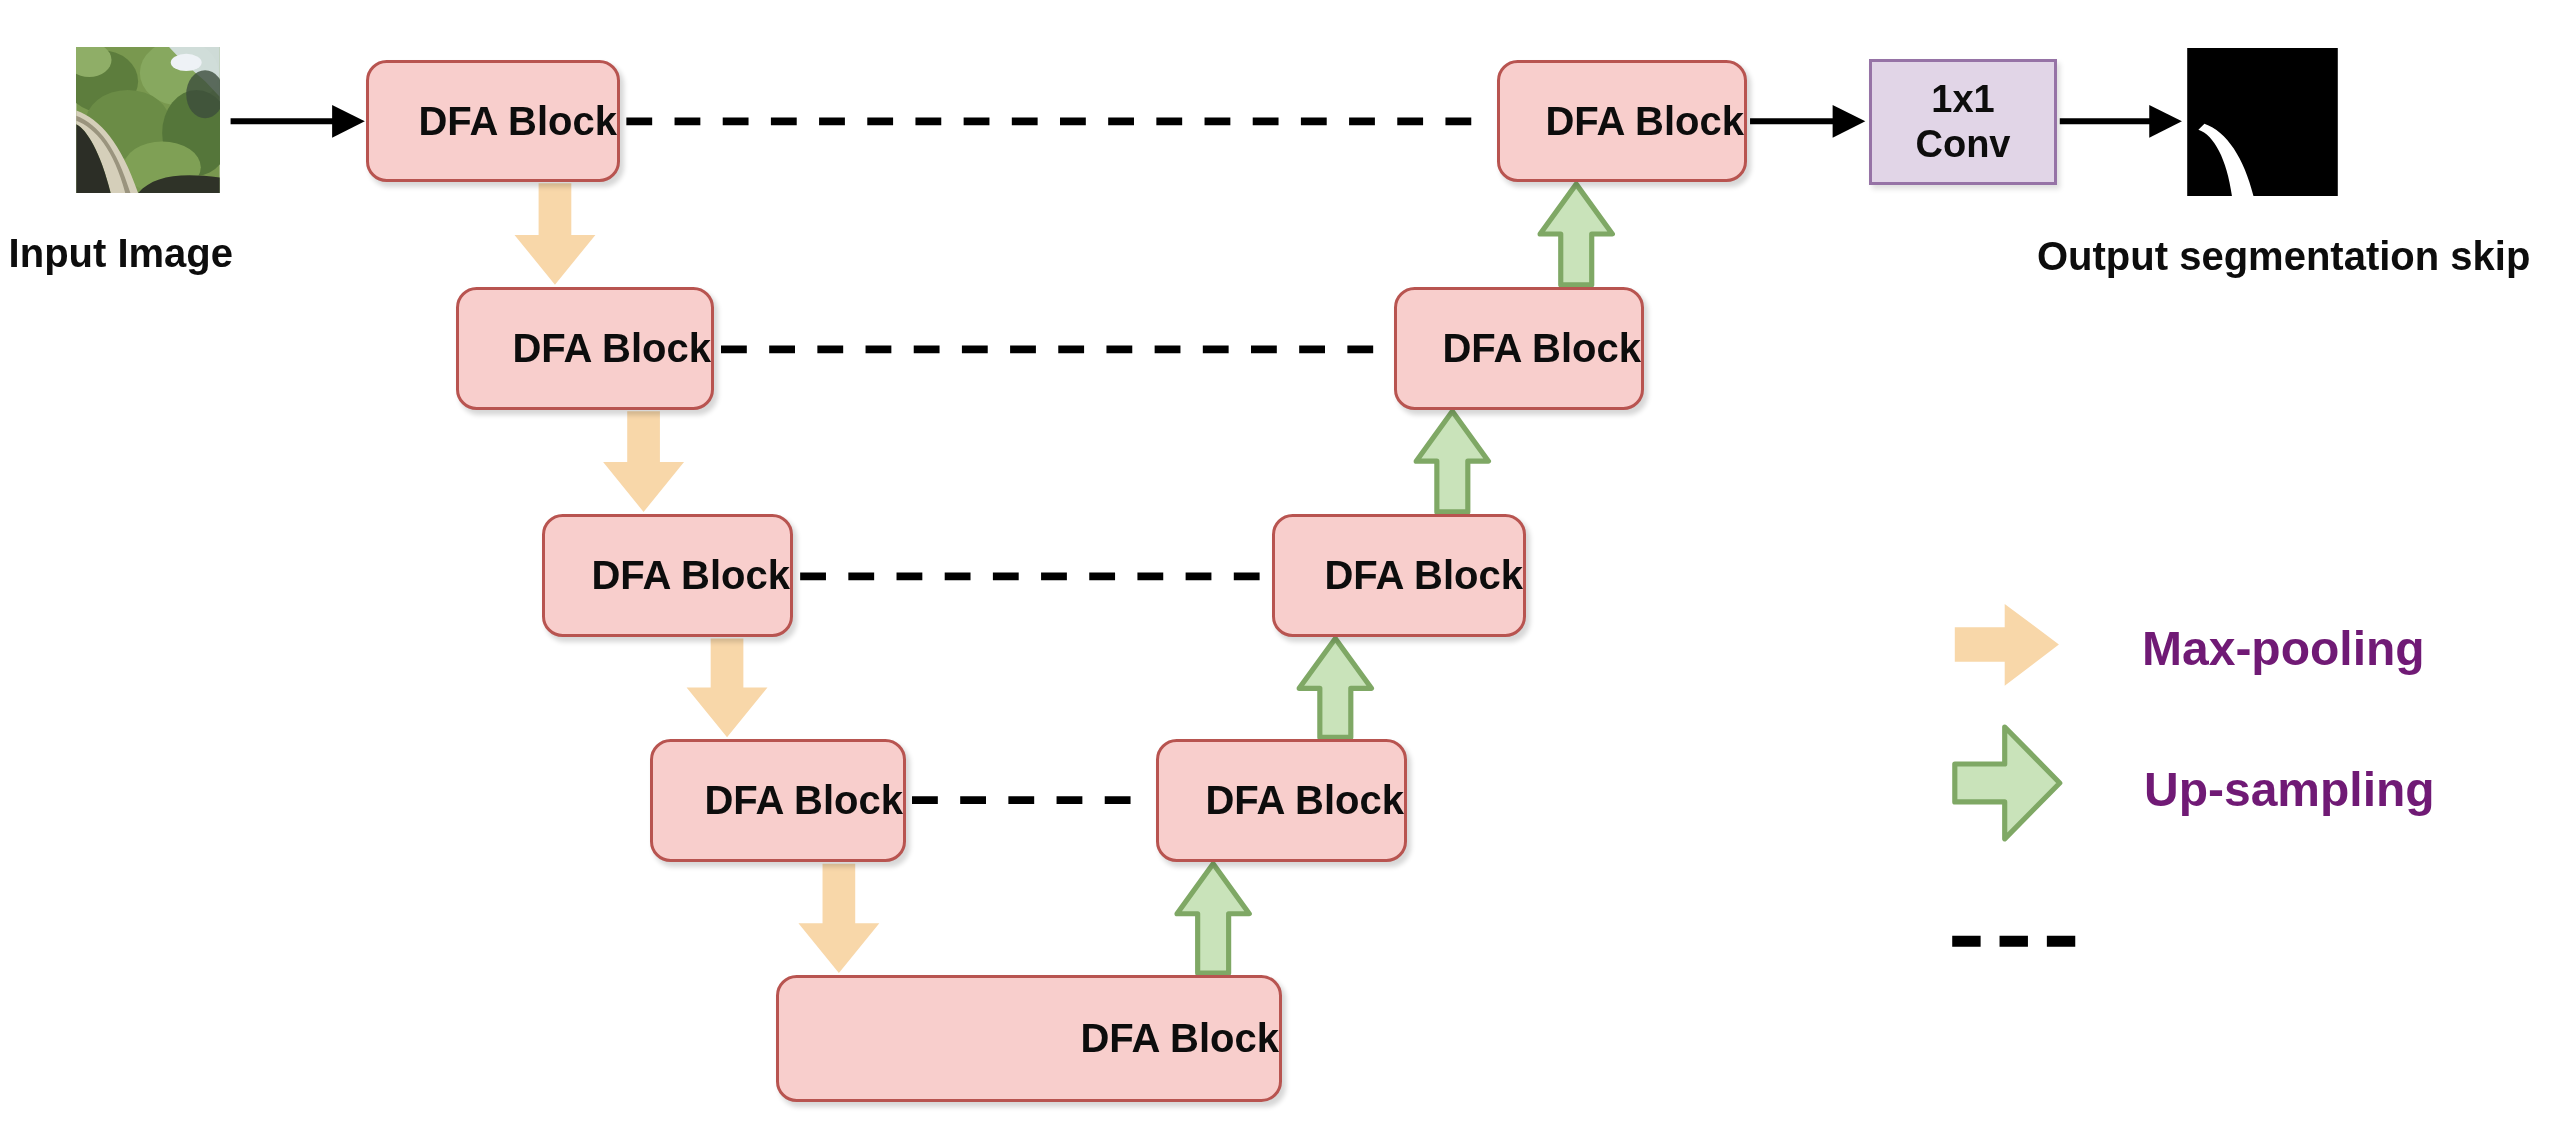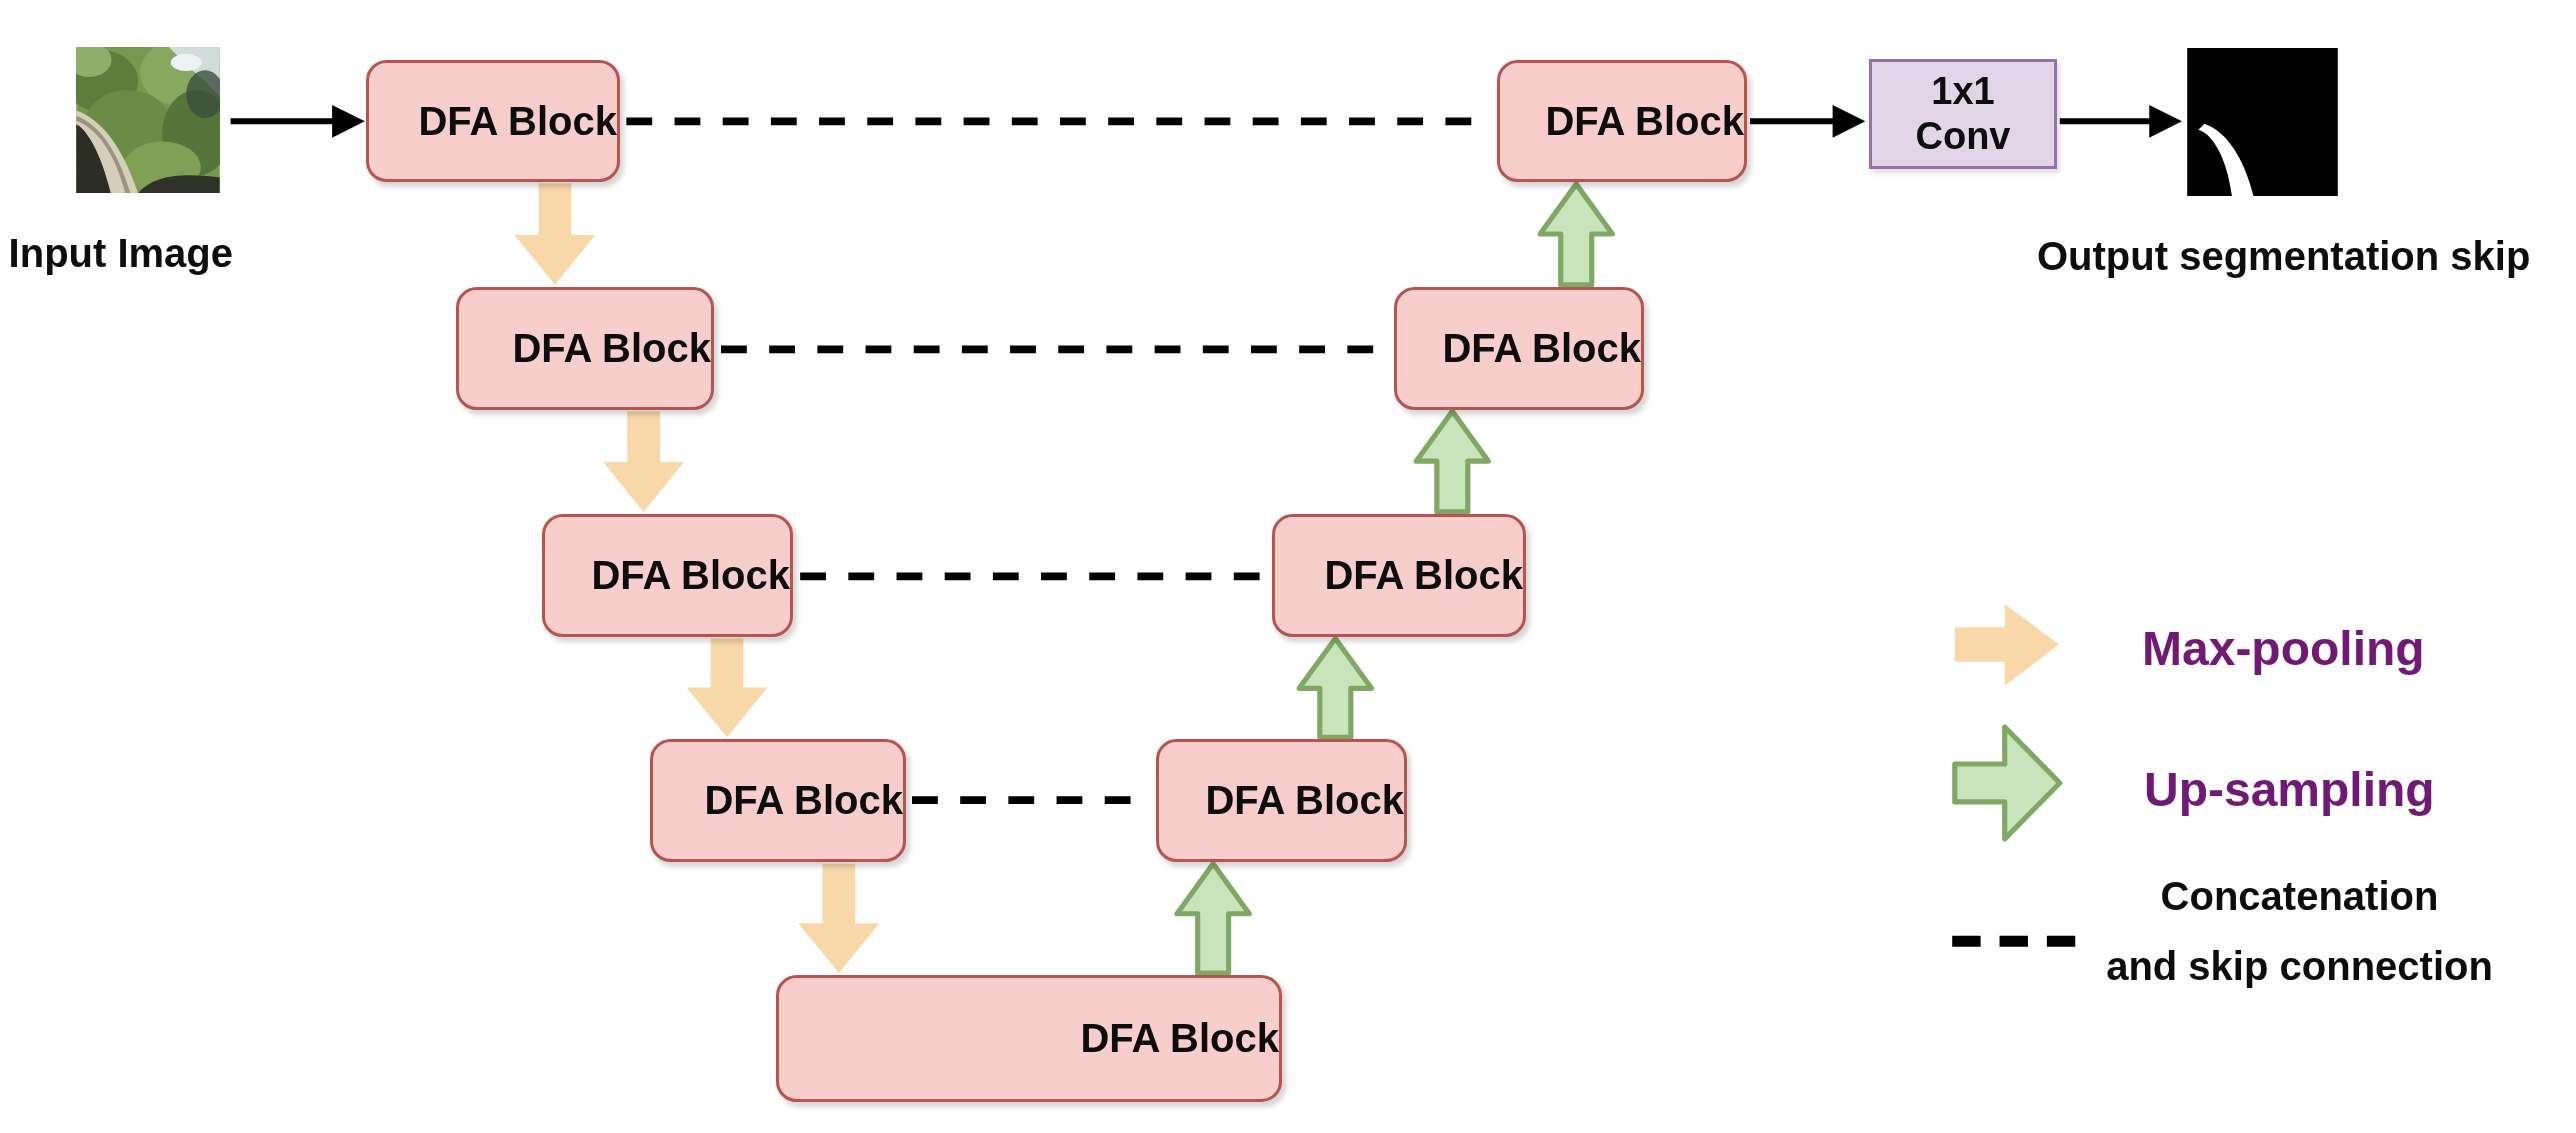--- a/index.html
+++ b/index.html
@@ -135,26 +135,22 @@
   <div class="dfa" style="left:1272px; top:514px;  width:254px; height:123px;">
       <span>DFA Block</span>
     </div>
   <div class="dfa" style="left:1394px; top:287px;  width:250px; height:123px;">
       <span>DFA Block</span>
     </div>
   <div class="dfa" style="left:1497px; top:60px;   width:250px; height:122px;">
       <span>DFA Block</span>
     </div>
 
-  <div class="conv" style="left:1869px; top:59px; width:188px; height:110px;">
+  <div class="conv" style="left:1869px; top:59px; width:188px; height:126px;">
     <span>1x1</span>
     <span>Conv</span>
   </div>
 
   <div class="legend-label" style="left:2142px; top:621px;">Max-pooling</div>
   <div class="legend-label" style="left:2144px; top:762px;">Up-sampling</div>
-  <div class="legend-skip" style="left:2065px; top:861px; width:469px;">
-    <div>Concatenation</div>
-    <div>and skip connection</div>
-  </div>
 
 </div>
 
 
 </body></html>

